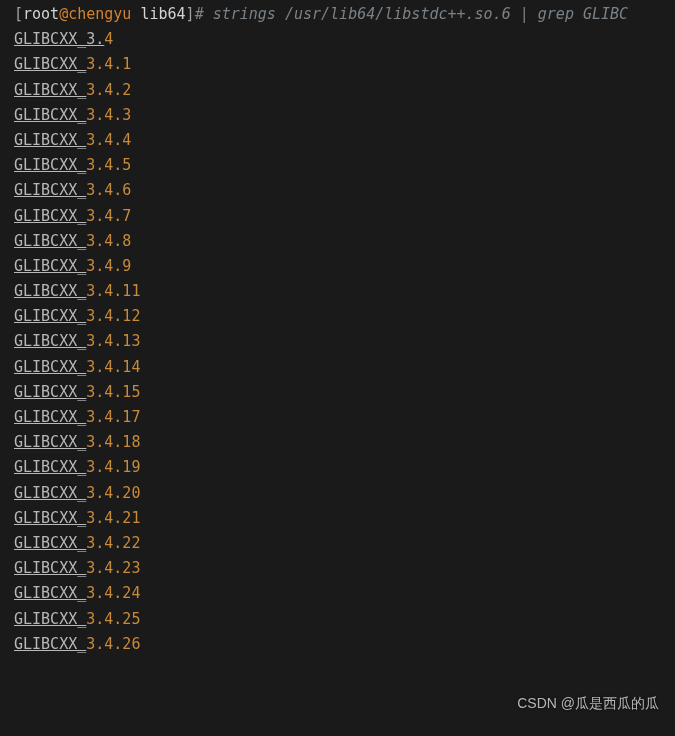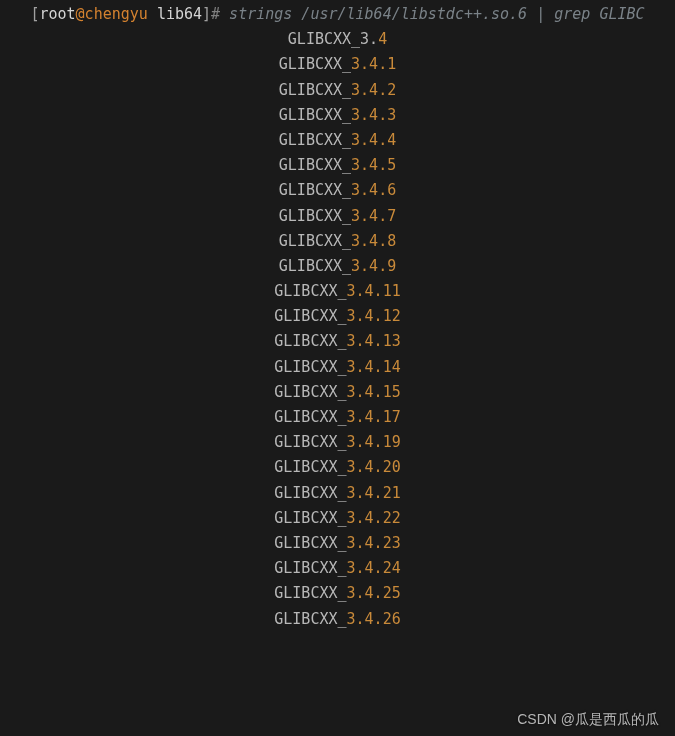--- a/index.html
+++ b/index.html
@@ -12,40 +12,39 @@
       width: 675px;
       height: 736px;
       font-family: 'Consolas', 'Monaco', monospace;
       font-size: 15px;
       line-height: 1.68;
       padding: 0;
       overflow: hidden;
       position: relative;
     }
     .terminal {
-      padding: 2px 0;
-      text-align: center;
+      padding: 2px 14px;
     }
     .prompt-line {
       white-space: nowrap;
     }
     .bracket { color: #a0a0a0; }
     .user { color: #d4d4d4; }
     .at-host { color: #d4822f; }
     .dir { color: #d4d4d4; }
     .hash { color: #808080; }
     .command { color: #7a8288; font-style: italic; }
     .output-line {
       white-space: nowrap;
     }
-    .prefix { color: #b8b8b8; }
+    .prefix { color: #b8b8b8; text-decoration: underline; }
     .version { color: #c98a3a; }
     .watermark {
       position: absolute;
-      bottom: 4px;
+      bottom: 20px;
       right: 16px;
       color: #d0d0d0;
       font-size: 14px;
       font-family: sans-serif;
       text-shadow: 0 0 3px rgba(0,0,0,0.8);
       opacity: 0.85;
     }
   </style>
 </head>
 <body>
@@ -66,20 +65,21 @@
       <div class="output-line"><span class="prefix">GLIBCXX_</span><span class="version">3.4.6</span></div>
       <div class="output-line"><span class="prefix">GLIBCXX_</span><span class="version">3.4.7</span></div>
       <div class="output-line"><span class="prefix">GLIBCXX_</span><span class="version">3.4.8</span></div>
       <div class="output-line"><span class="prefix">GLIBCXX_</span><span class="version">3.4.9</span></div>
       <div class="output-line"><span class="prefix">GLIBCXX_</span><span class="version">3.4.11</span></div>
       <div class="output-line"><span class="prefix">GLIBCXX_</span><span class="version">3.4.12</span></div>
       <div class="output-line"><span class="prefix">GLIBCXX_</span><span class="version">3.4.13</span></div>
       <div class="output-line"><span class="prefix">GLIBCXX_</span><span class="version">3.4.14</span></div>
       <div class="output-line"><span class="prefix">GLIBCXX_</span><span class="version">3.4.15</span></div>
       <div class="output-line"><span class="prefix">GLIBCXX_</span><span class="version">3.4.17</span></div>
+      <div class="output-line"><span class="prefix">GLIBCXX_</span><span class="version">3.4.18</span></div>
       <div class="output-line"><span class="prefix">GLIBCXX_</span><span class="version">3.4.19</span></div>
       <div class="output-line"><span class="prefix">GLIBCXX_</span><span class="version">3.4.20</span></div>
       <div class="output-line"><span class="prefix">GLIBCXX_</span><span class="version">3.4.21</span></div>
       <div class="output-line"><span class="prefix">GLIBCXX_</span><span class="version">3.4.22</span></div>
       <div class="output-line"><span class="prefix">GLIBCXX_</span><span class="version">3.4.23</span></div>
       <div class="output-line"><span class="prefix">GLIBCXX_</span><span class="version">3.4.24</span></div>
       <div class="output-line"><span class="prefix">GLIBCXX_</span><span class="version">3.4.25</span></div>
       <div class="output-line"><span class="prefix">GLIBCXX_</span><span class="version">3.4.26</span></div>
     </div>
 </div>

